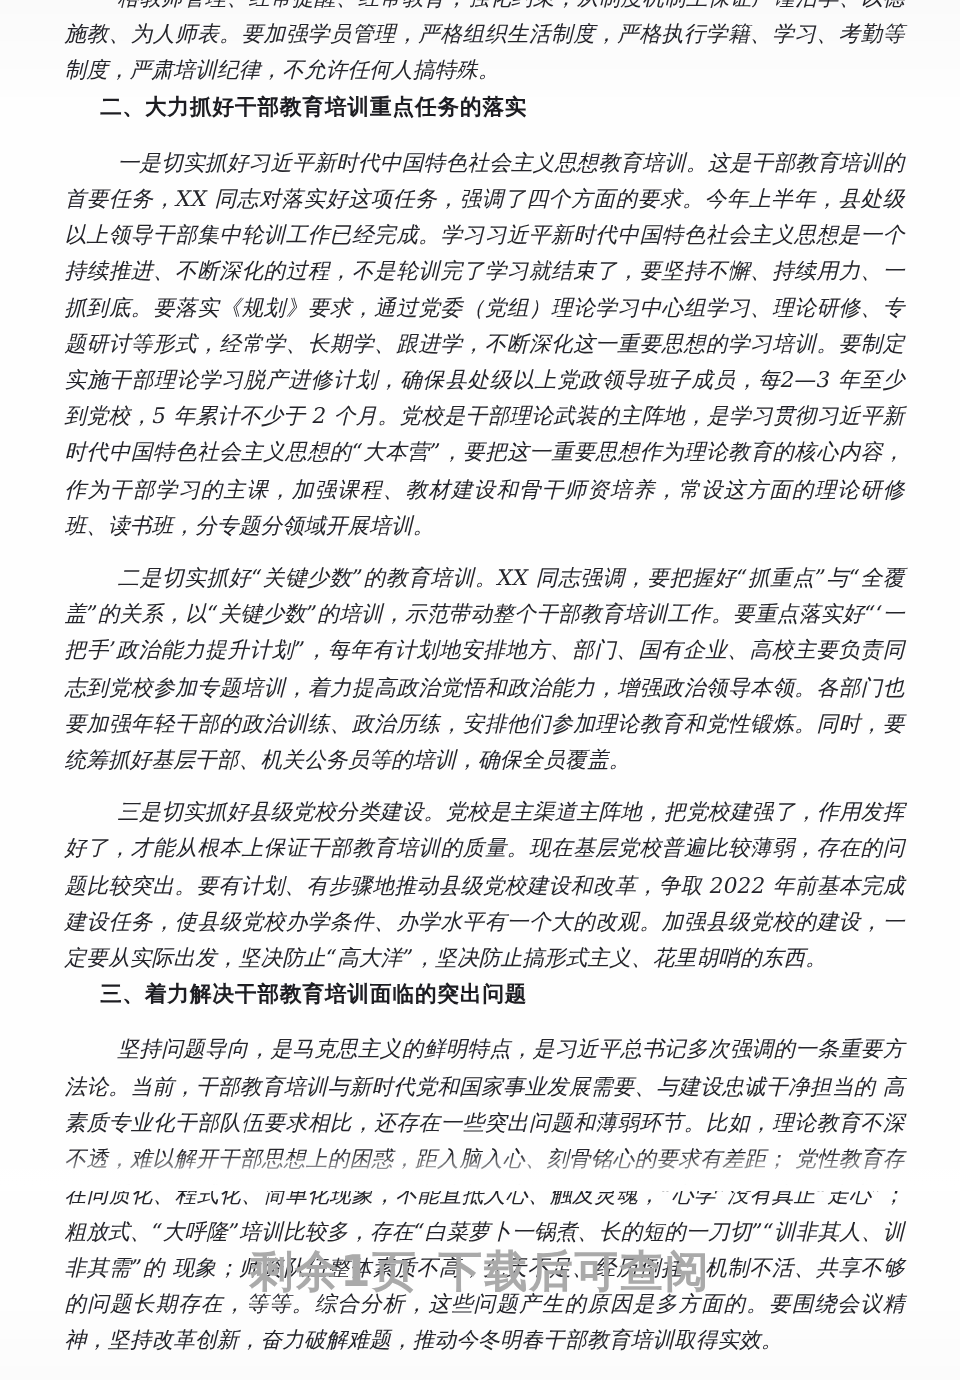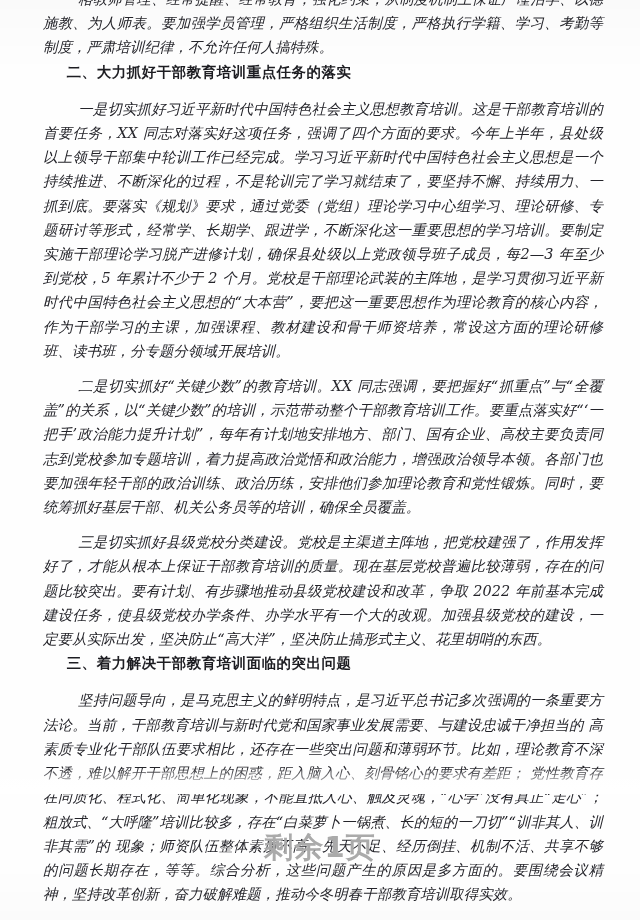--- a/index.html
+++ b/index.html
@@ -132,15 +132,16 @@
 
     <p class="para indent body-para">一要深入调查研究。解决问题离不开调查研究。只有加强调查研究，把实际情况摸清楚，把问题根源搞清楚，才能找准破解难题的主攻方向。比如，提高培训的针对性有效性，是干部</p>
 
   </div>
 
   <div id="fade"></div>
   <div id="grain"></div>
 
   <div id="preview-footer">
     <span class="footer-text">剩余1页</span>
+    <span class="footer-text">下载后可查阅</span>
   </div>
 
 </div>
 
 </body></html>

